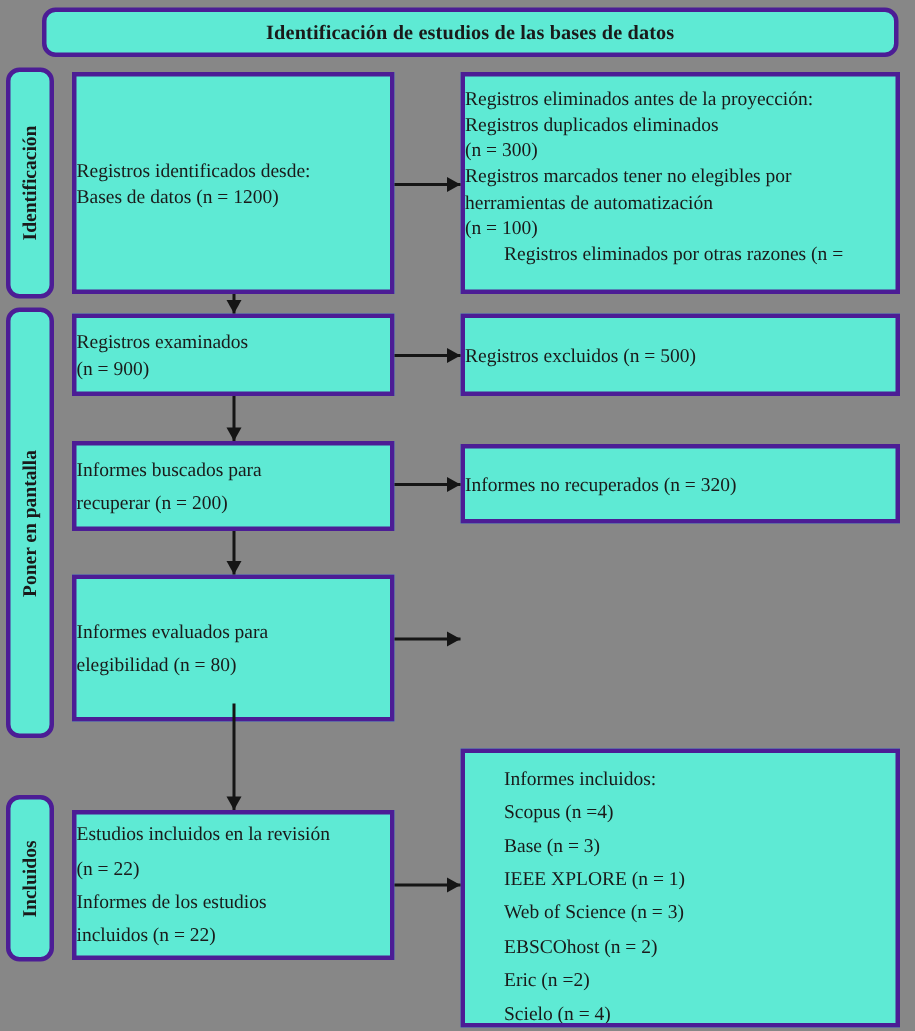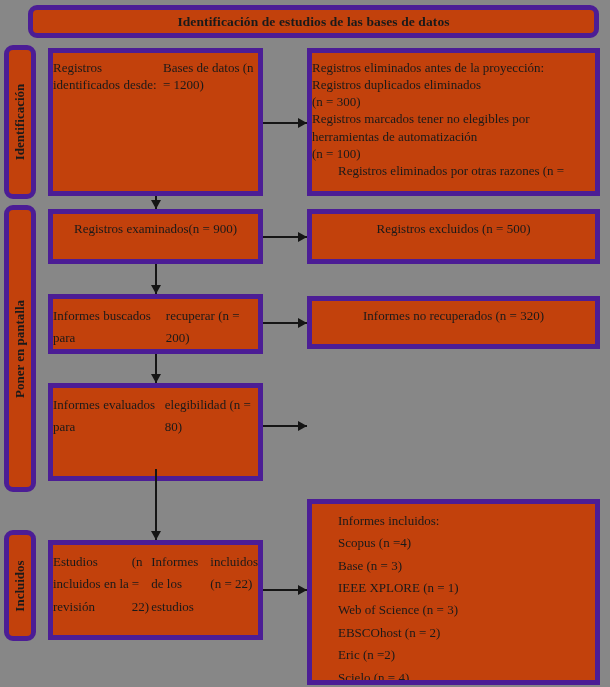--- a/index.html
+++ b/index.html
@@ -14,22 +14,22 @@
     background: #878787;
     font-family: "Liberation Serif", "DejaVu Serif", serif;
     color: #1a1a1a;
     overflow: hidden;
   }
 
   
   .box {
     position: absolute;
     box-sizing: border-box;
-    border: 5px solid #4c1d95;
-    background: #c2410c;
+    border: 3px solid #4c1d95;
+    background: #5eead4;
     overflow: hidden;
   }
   .box-round {
     border-radius: 9px;
   }
 
   .header-box {
     left: 28px;
     top: 5px;
     width: 571px;
@@ -94,21 +94,21 @@
 
   .l4 { top: 383px; height: 98px; }
   .r4 { top: 361px; height: 131px; }
 
   .l5 { top: 540px; height: 100px; }
   .r5 { top: 499px; height: 186px; }
 
   
   .vcenter {
     display: flex;
-    flex-direction: row;
+    flex-direction: column;
     justify-content: center;
     height: 100%;
   }
 
   
   .arrow-v, .arrow-h {
     position: absolute;
   }
   .arrow-v .shaft {
     position: absolute;

